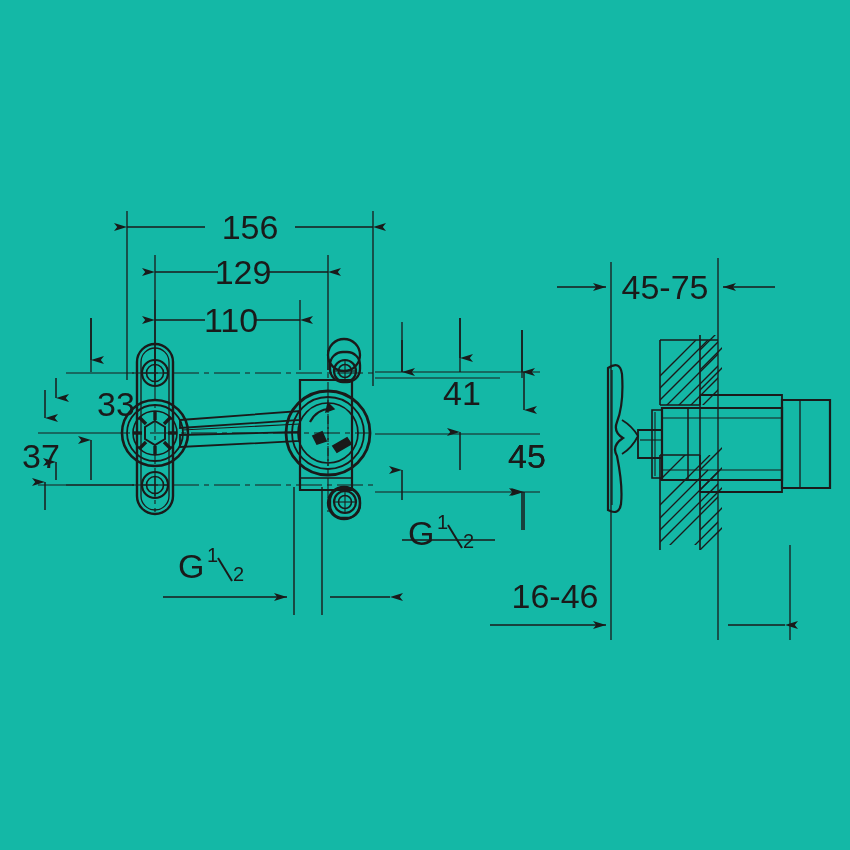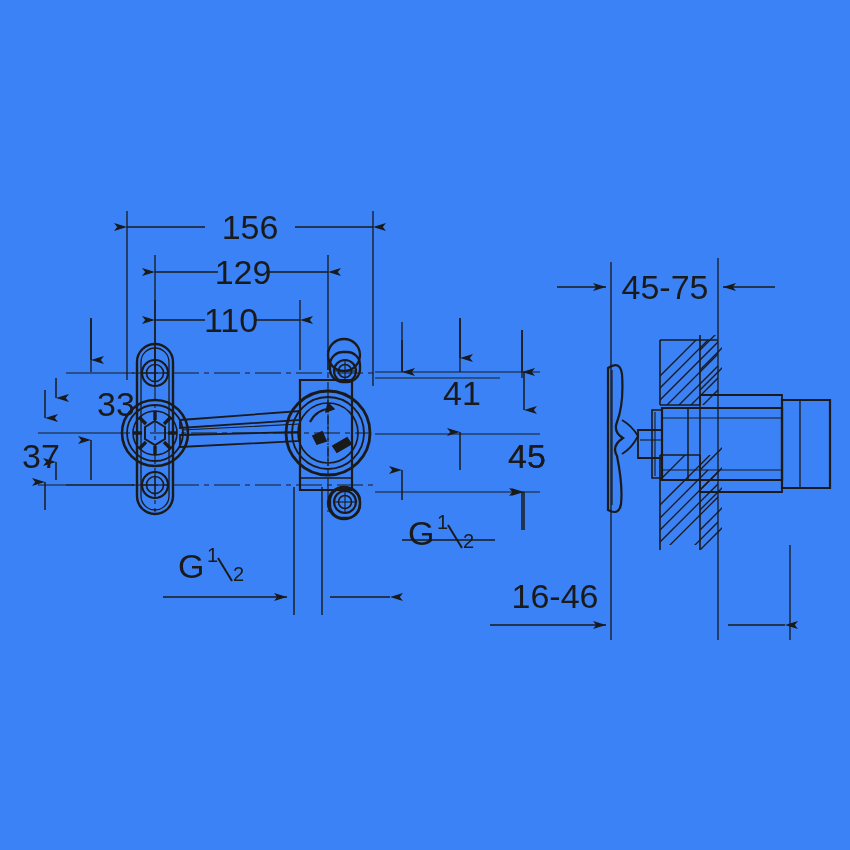--- a/index.html
+++ b/index.html
@@ -7,21 +7,21 @@
     padding: 0;
     background: #ffffff;
   }
   body {
     font-family: "Liberation Sans", sans-serif;
   }
   #page {
     position: relative;
     width: 850px;
     height: 850px;
-    background: #3b82f6;
+    background: #14b8a6;
     overflow: hidden;
   }
   #drawing {
     position: absolute;
     left: 0;
     top: 0;
     width: 850px;
     height: 850px;
   }
   .dim-text {

